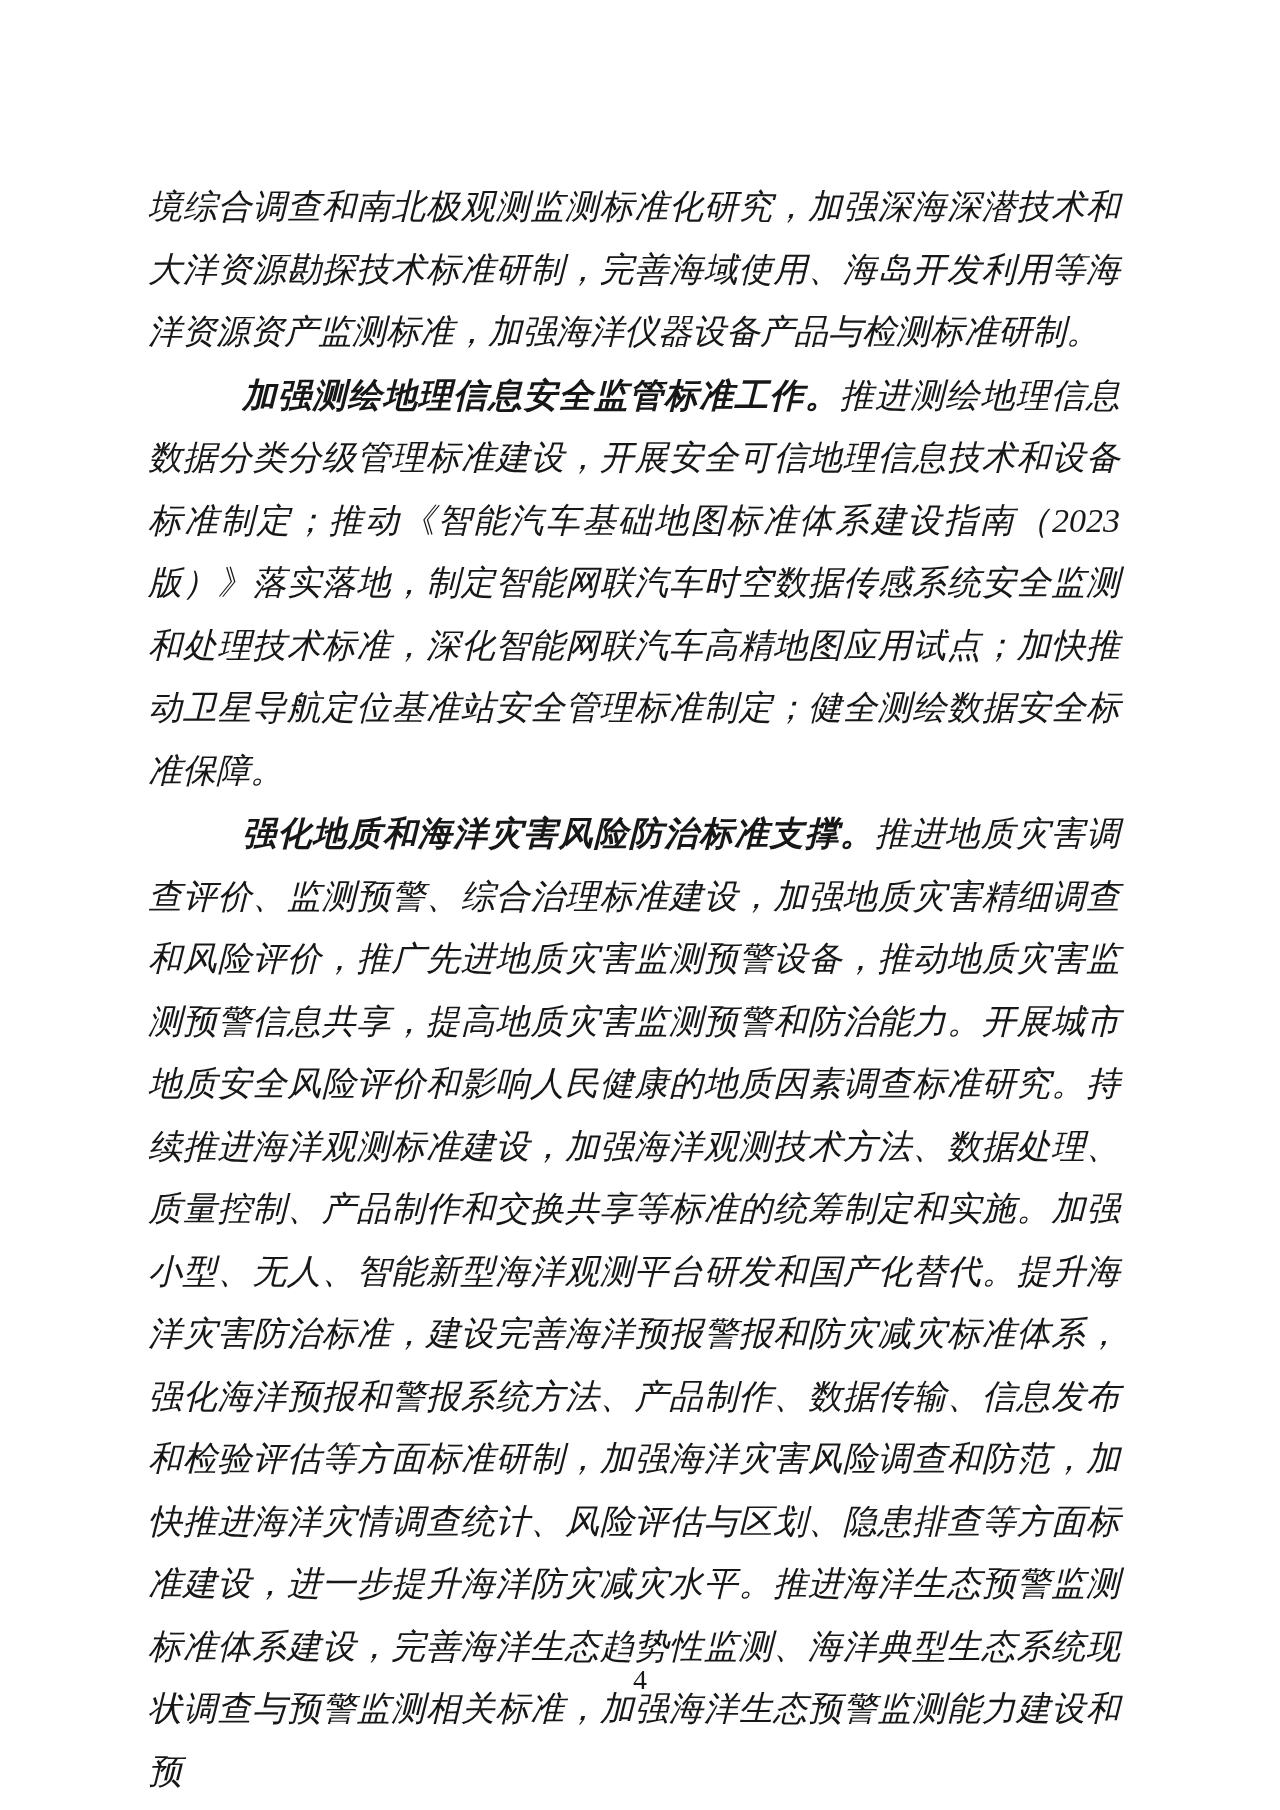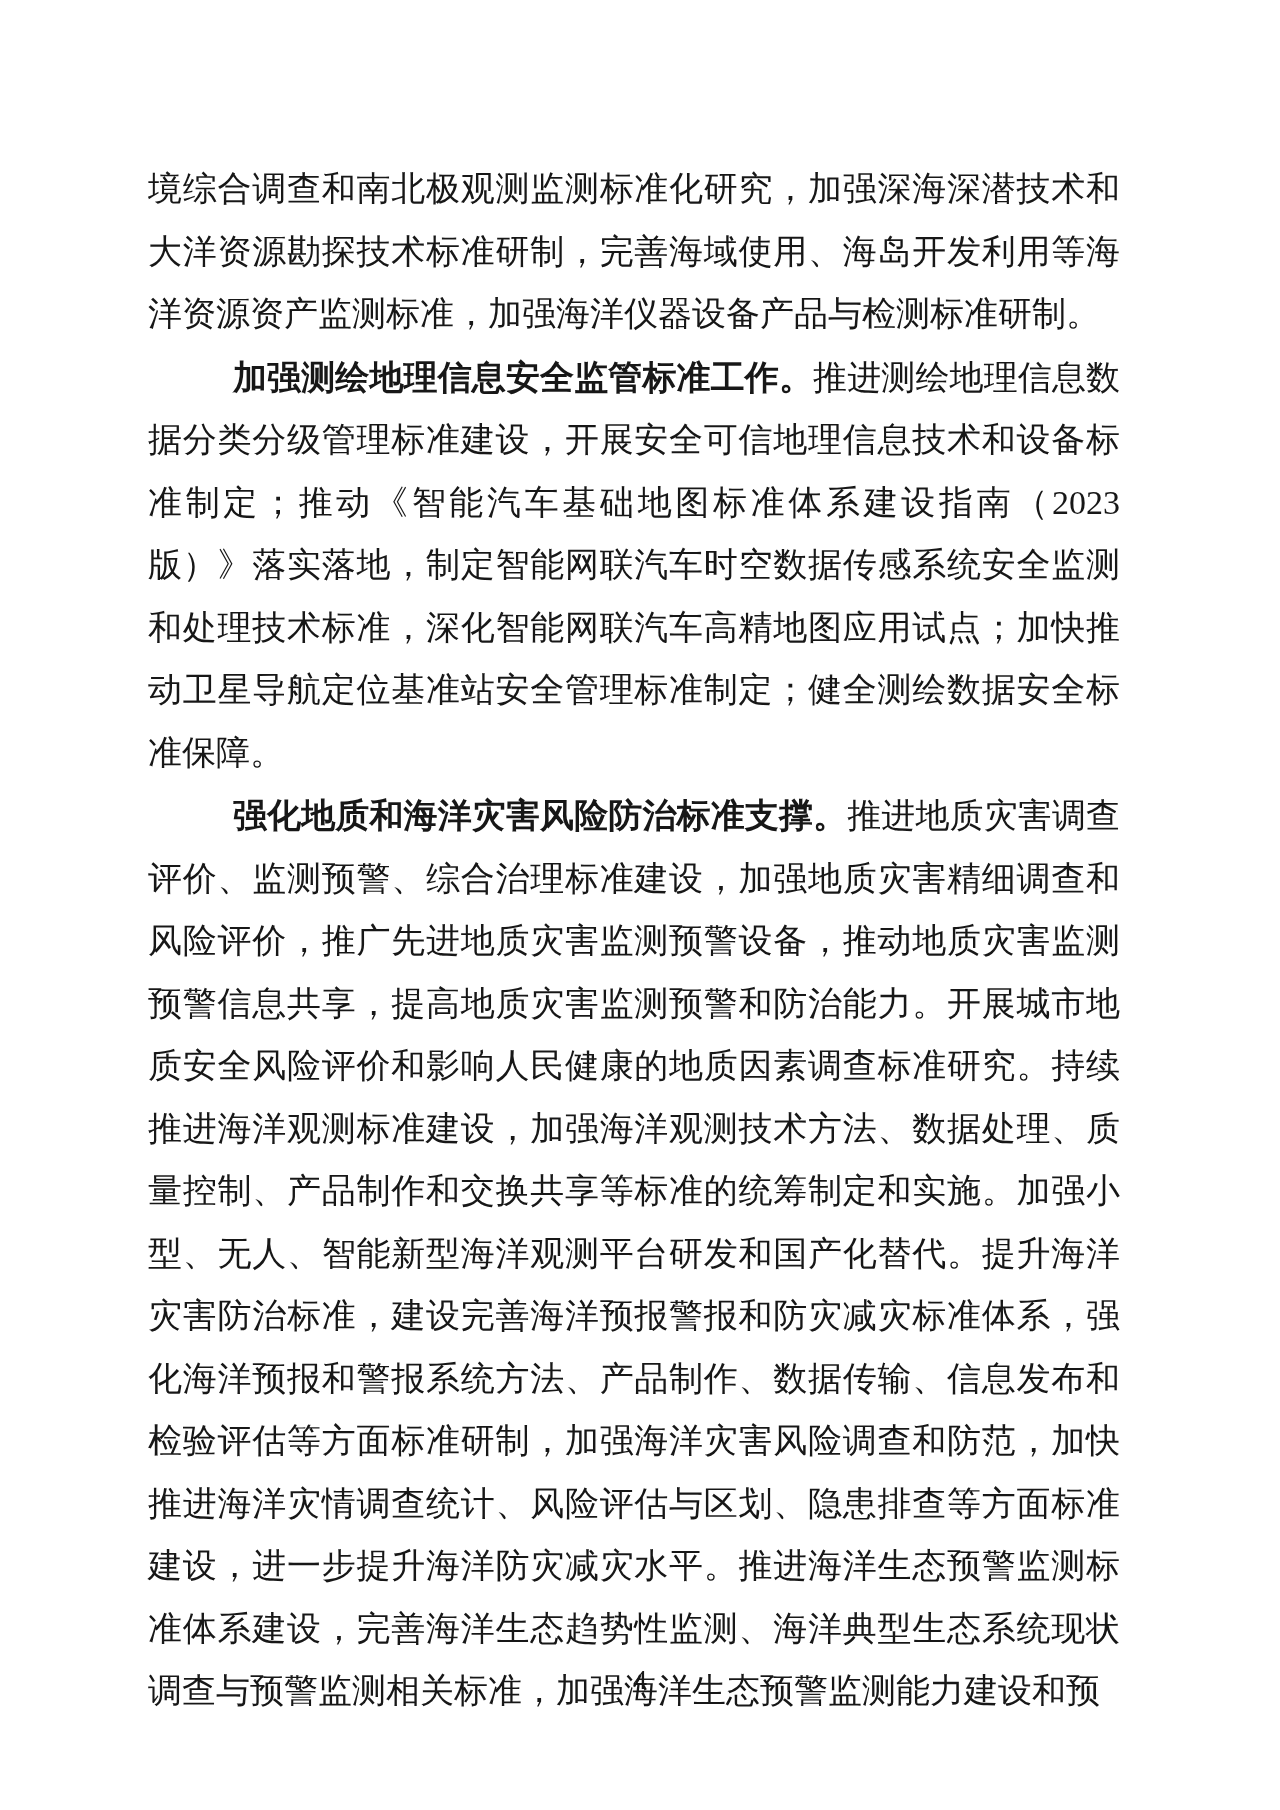--- a/index.html
+++ b/index.html
@@ -12,40 +12,42 @@
     width: 1280px;
     height: 1810px;
     background: #ffffff;
     overflow: hidden;
     font-family: "Liberation Serif", "DejaVu Serif", serif;
     color: #171717;
   }
   .content {
     position: absolute;
     left: 148px;
-    top: 158px;
+    top: 176px;
     width: 972px;
     font-size: 34px;
     line-height: 62.5px;
     text-align: justify;
     letter-spacing: 0;
+    font-style: italic;
   }
   .para {
     margin: 0;
     padding: 0;
   }
   .para.indent {
     text-indent: 85px;
   }
   .seg {
     font-weight: normal;
   }
   .seg.bold {
     font-weight: bold;
     font-family: "Liberation Sans", "DejaVu Sans", sans-serif;
+    margin-left: 9px;
   }
   .page-number {
     position: absolute;
     top: 1664px;
     left: 0;
     width: 100%;
     text-align: center;
     font-size: 28px;
     line-height: 32px;
     color: #171717;

